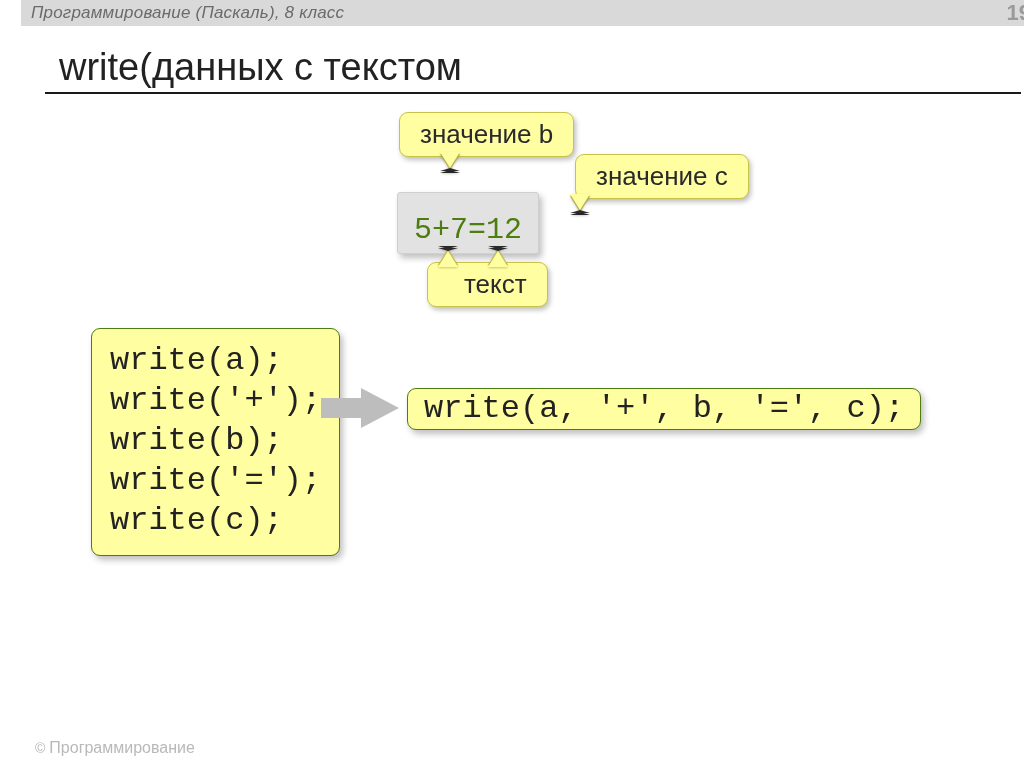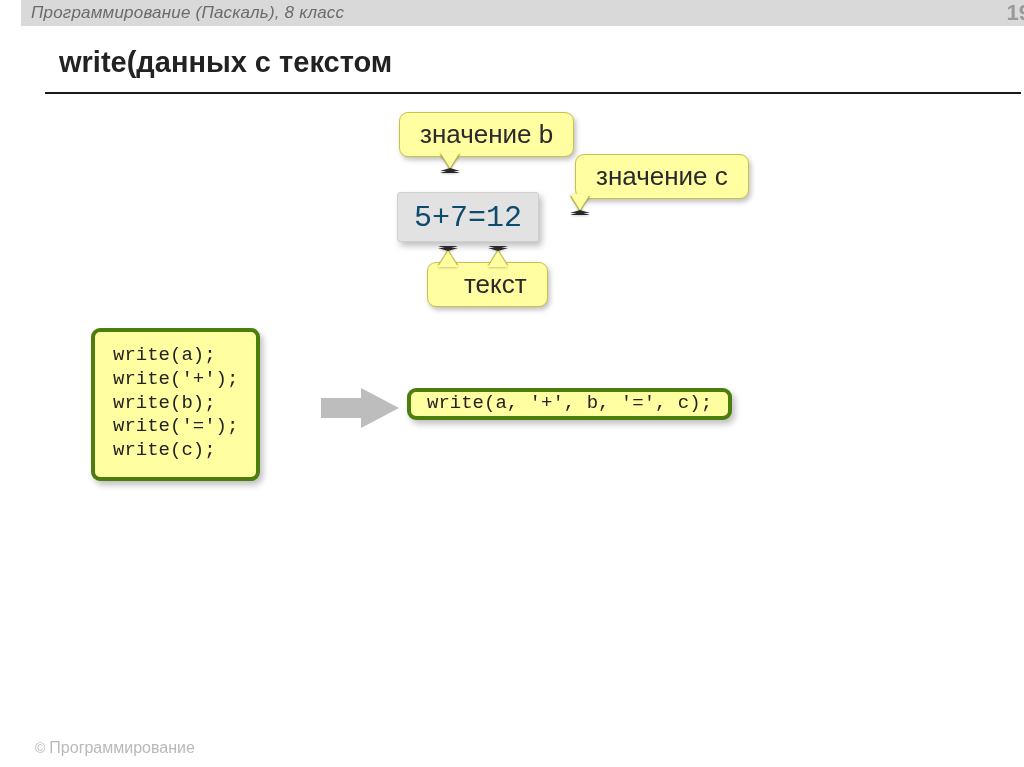--- a/index.html
+++ b/index.html
@@ -3,21 +3,21 @@
 <meta charset="utf-8">
 <style>
   * { box-sizing: border-box; margin: 0; padding: 0; }
   html, body { width: 1024px; height: 767px; font-family: Arial, Helvetica, sans-serif; background: #fff; color: #000; }
   .slide { width: 1024px; height: 767px; position: relative; background: #fff; overflow: hidden; margin-left: 21px; }
 
   .topbar { position: absolute; top: 0; left: 0; right: 0; height: 26px; background: #d9d9d9; display: flex; align-items: center; padding: 0 10px; }
   .topbar .crumb { color: #6b6b6b; font-style: italic; font-size: 17px; letter-spacing: .2px; }
   .topbar .pagenum { position: absolute; right: 14px; top: 0; font-size: 22px; font-weight: 700; color: #9a9a9a; }
 
-  .title { position: absolute; left: 38px; top: 46px; font-size: 29px; font-weight: 700; color: #222; font-family: Verdana, Geneva, sans-serif; }
+  .title { position: absolute; left: 38px; top: 46px; font-size: 38px; font-weight: 400; color: #222; font-family: Verdana, Geneva, sans-serif; }
   .rule { position: absolute; left: 24px; right: 24px; top: 92px; border-top: 2px solid #1a1a1a; }
 
   .callout {
     position: absolute;
     background: #fffea0; 
     border: 1px solid #c9c24a;
     border-radius: 9px;
     box-shadow: 2px 3px 5px rgba(0,0,0,.25);
     padding: 6px 20px;
     font-size: 26px;
@@ -38,36 +38,36 @@
   .tail.up   { border-left: 10px solid transparent; border-right: 10px solid transparent; border-bottom: 16px solid #fffea0; filter: drop-shadow(0 1px 1px rgba(0,0,0,.2)); }
   .tail.up.outline { border-bottom-color: #c9c24a; }
 
   
   .exprbox {
     position: absolute;
     background: #e2e2e2;
     border: 1px solid #cfcfcf;
     border-radius: 3px;
     box-shadow: 3px 4px 6px rgba(0,0,0,.25);
-    padding: 8px 16px 6px 16px;
+    padding: 20px 16px 6px 16px;
     font-family: "Courier New", monospace;
     font-size: 30px;
-    color: #0c4a6e;
+    color: #4d7c0f;
   }
 
   
   .codepanel {
     position: absolute;
     background: #fffea0;
-    border: 4px solid #4d7c0f;
+    border: 1px solid #4d7c0f;
     border-radius: 9px;
     box-shadow: 3px 4px 6px rgba(0,0,0,.25);
     padding: 12px 18px 14px 18px;
     font-family: "Courier New", monospace;
-    font-size: 19px;
+    font-size: 32px;
     line-height: 1.25;
     color: #222;
     white-space: pre;
   }
 
   .arrow { position: absolute; width: 80px; height: 40px; }
   .arrow svg { width: 100%; height: 100%; }
 
   .footer { position: absolute; left: 14px; bottom: 10px; color: #b9b9b9; font-size: 16px; display: flex; align-items: center; gap: 4px; }
   .footer .copy { font-size: 14px; }

